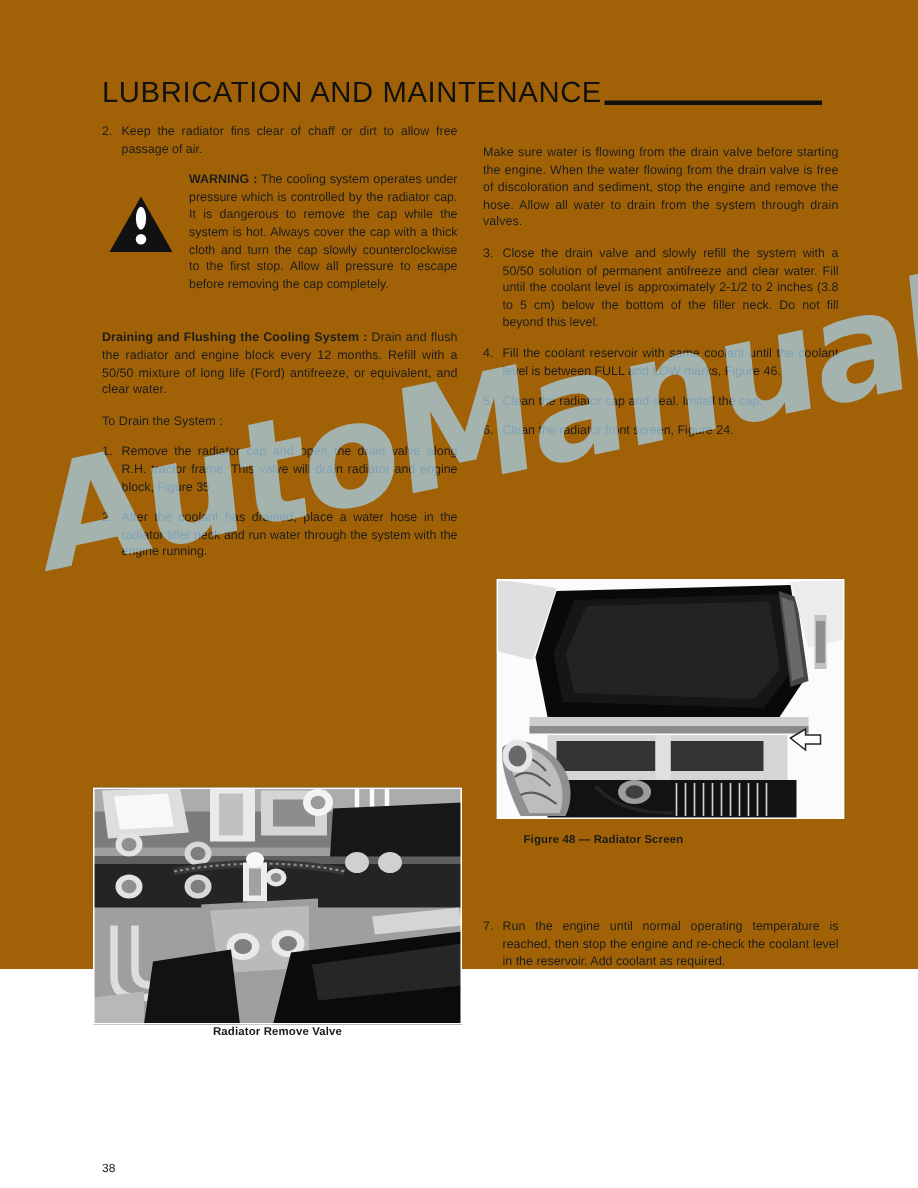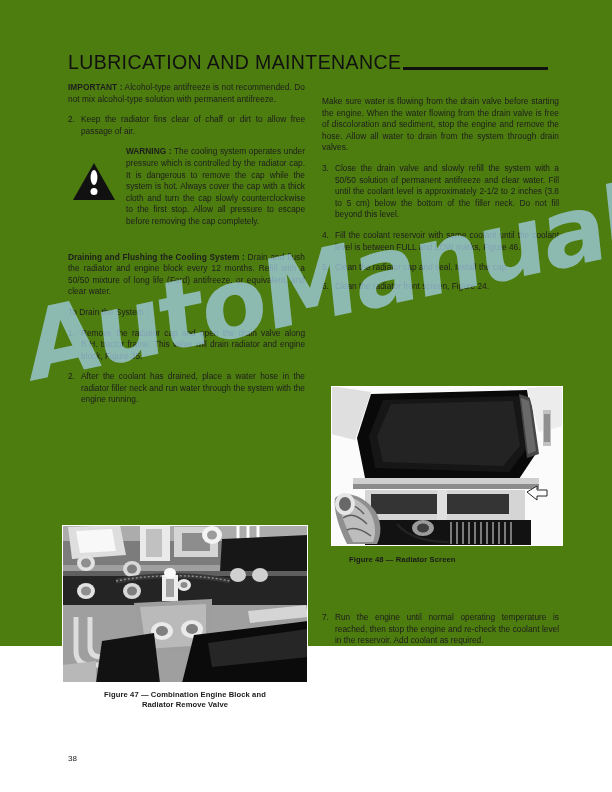--- a/index.html
+++ b/index.html
@@ -15,21 +15,21 @@
     color: #1a1a1a;
     overflow: hidden;
   }
 
   
   .page {
     position: absolute;
     inset: 0;
     width: 612px;
     height: 646px;
-    background: #4d7c0f;
+    background: #a16207;
   }
 
   
   .header {
     position: absolute;
     left: 68px;
     top: 44px;
     width: 480px;
     height: 28px;
     display: flex;
@@ -139,21 +139,21 @@
 
   
   #fig48 { left: 331px; top: 386px; width: 232px; }
   #fig48 .photo { width: 232px; height: 160px; }
   #fig48 .fig-caption { text-align: left; margin-top: 9px; margin-left: 18px; }
 
   
   .page-number {
     position: absolute;
     left: 68px;
-    top: 754px;
+    top: 774px;
     font-size: 8px;
     color: #222;
   }
 
   
   .watermark {
     position: absolute;
     left: 26px;
     top: 300px;
     width: 560px;
@@ -180,23 +180,20 @@
 
 <div class="page">
 
   <div class="header">
     <div class="header-title">LUBRICATION AND MAINTENANCE</div>
     <div class="header-rule"></div>
   </div>
 
   <div class="col col-left">
 
-    <p class="body">
-      <span class="lead">IMPORTANT :</span><span> Alcohol-type antifreeze is not recommended. Do not mix alcohol-type solution with permanent antifreeze.</span>
-    </p>
 
     <div class="numitem">
       <span class="num">2.</span>
       <span>Keep the radiator fins clear of chaff or dirt to allow free passage of air.</span>
     </div>
 
     <div class="warning-block">
       <div class="warn-icon">
         <svg width="44" height="40" viewBox="0 0 44 40" aria-hidden="true">
           <path d="M22 1 L43 38 L1 38 Z" fill="#111111"></path>
@@ -394,21 +391,20 @@
           <path d="M28 92 L28 122 Q28 132 40 132 L50 132"></path>
         </g>
 
         <path d="M40 116 L92 108 L98 158 L34 158 Z" fill="#1a1a1a"></path>
 
         <path d="M0 140 L34 136 L34 158 L0 158 Z" fill="#b4b4b2"></path>
 
         <rect x="0" y="0" width="246" height="158" fill="none" stroke="#ffffff" stroke-width="2"></rect>
       </svg>
     </div>
-    <div class="fig-caption">Figure 47 — Combination Engine Block and</div>
     <div class="fig-caption" style="margin-top:0;">Radiator Remove Valve</div>
   </div>
 
   <div class="page-number">38</div>
 
   <div class="watermark">
     <div class="watermark-text">AutoManual</div>
   </div>
 
 </div>

